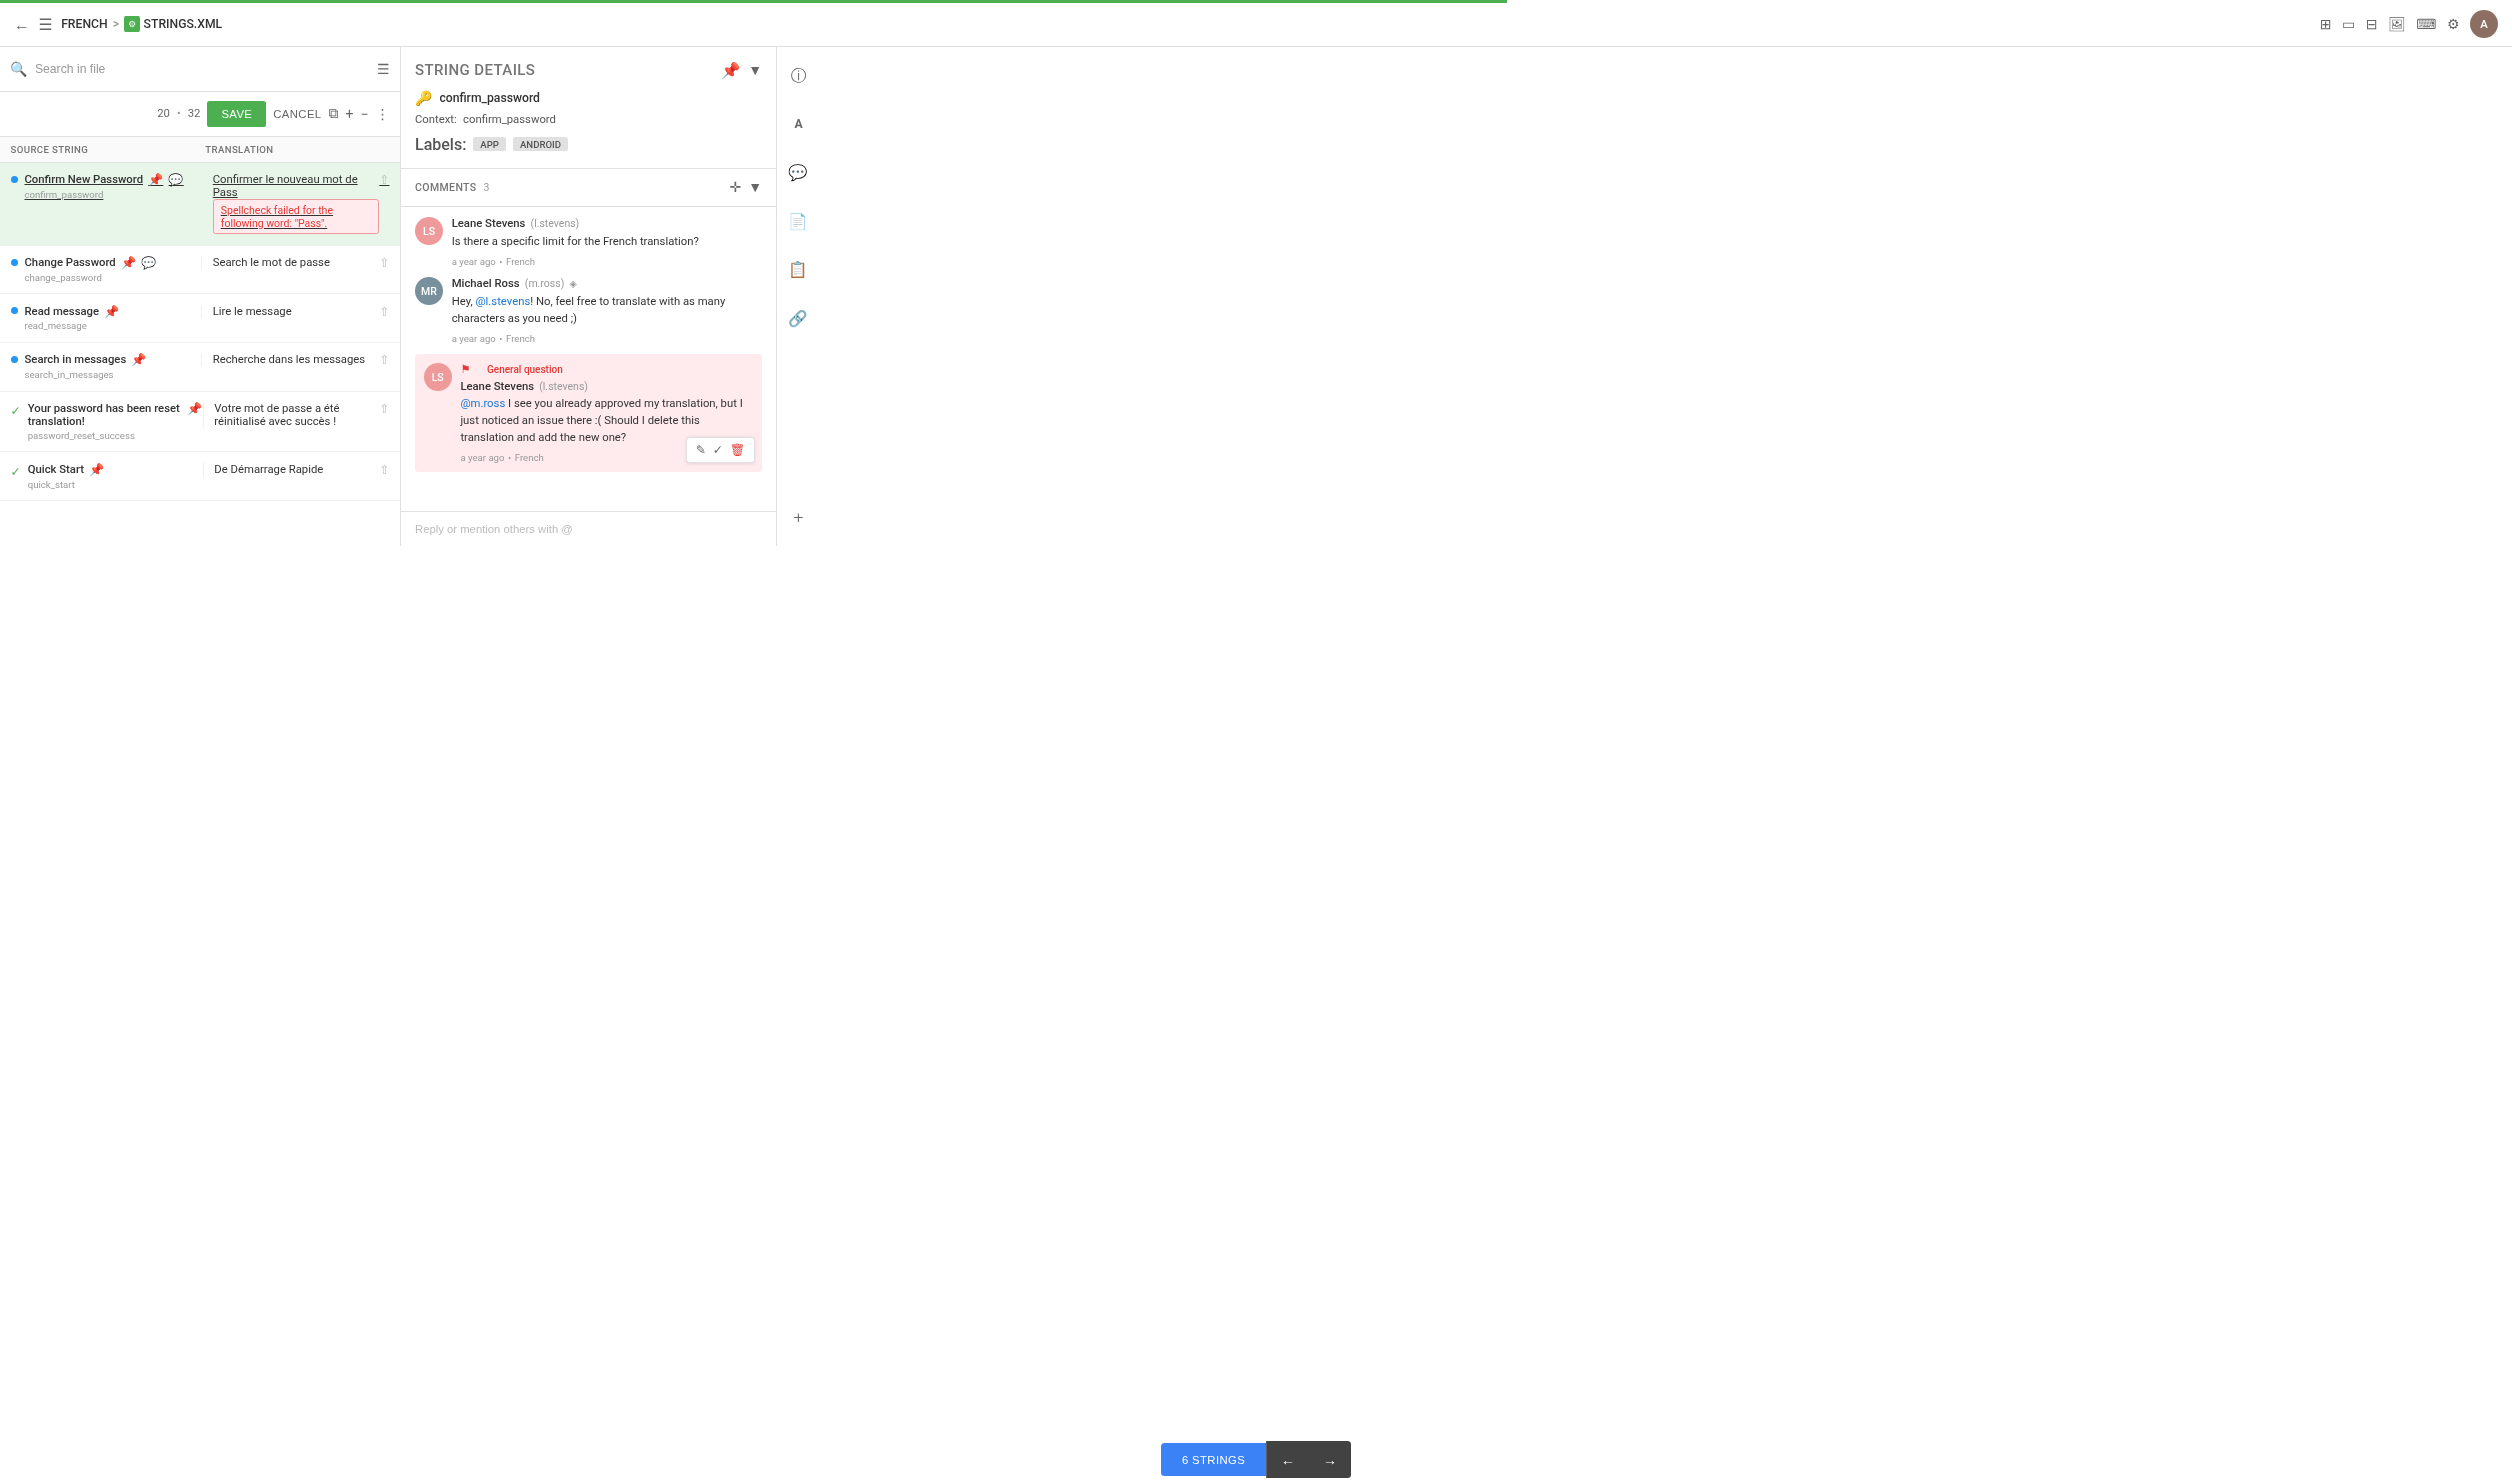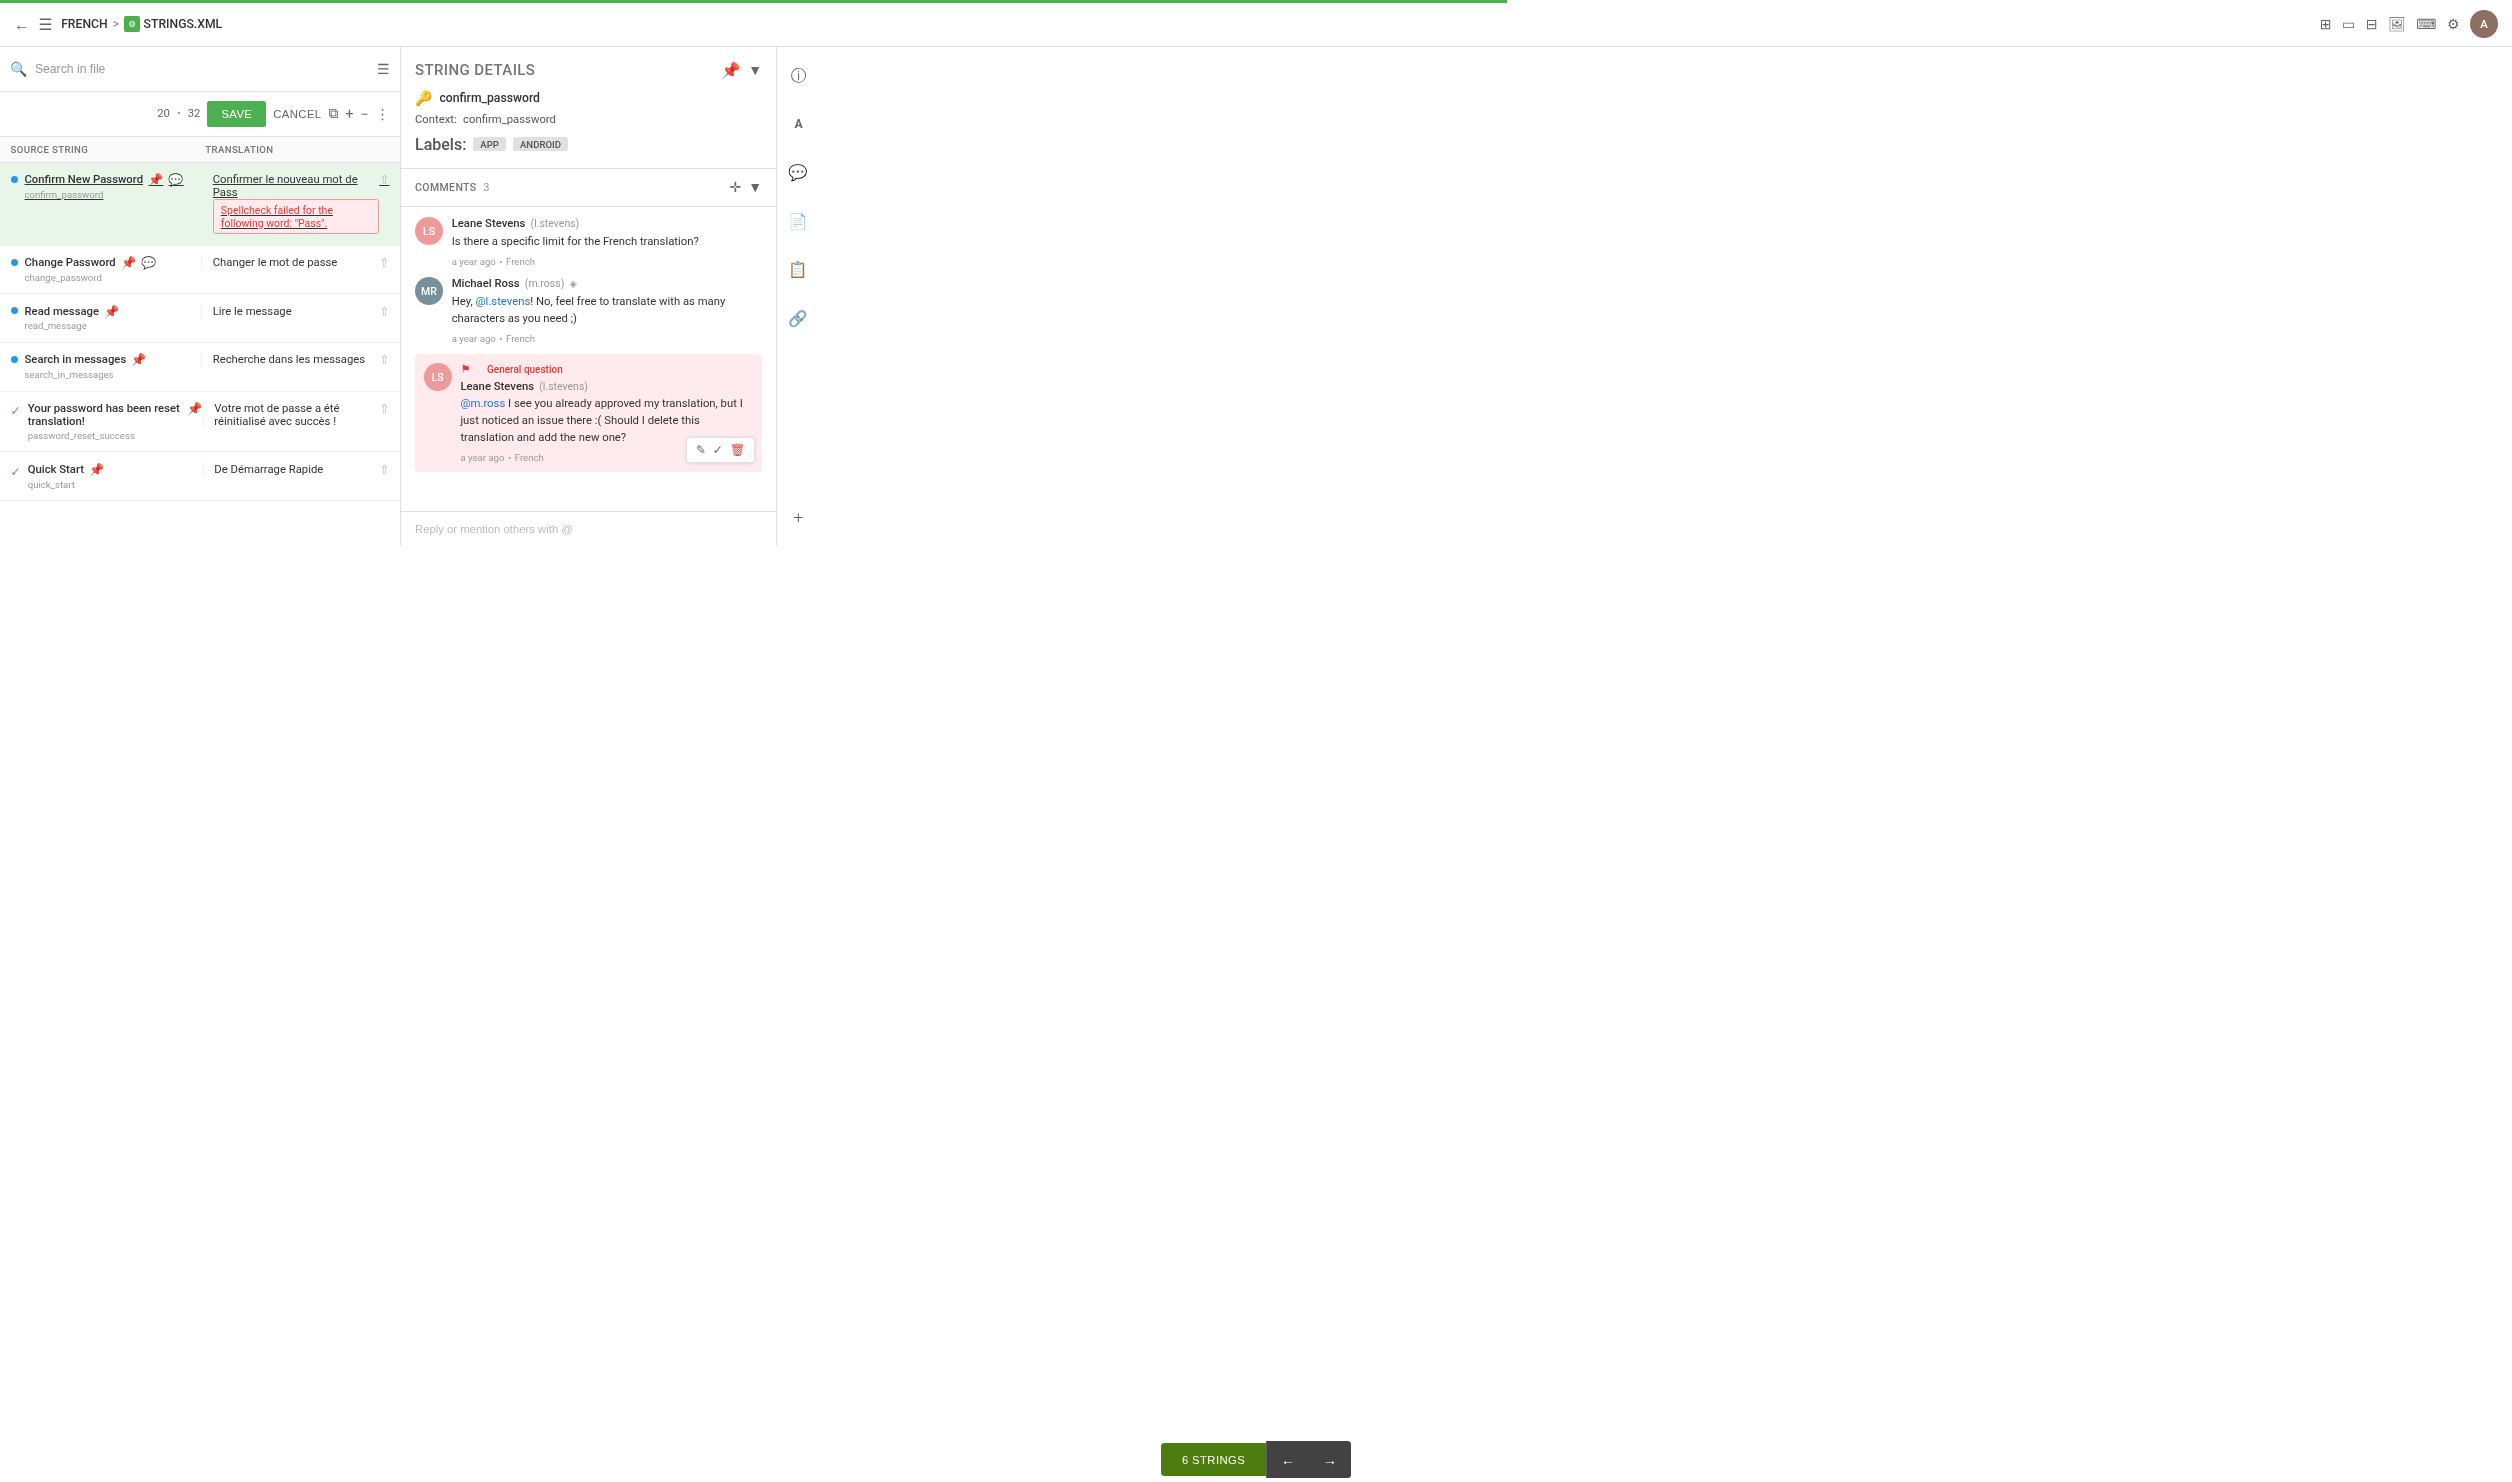--- a/index.html
+++ b/index.html
@@ -237,21 +237,21 @@
       left: 0;
       right: 0;
       height: 45px;
       display: flex;
       align-items: center;
       justify-content: center;
       gap: 0;
       z-index: 10;
     }
     .strings-count-btn {
-      background: #4d7c0f;
+      background: #3b82f6;
       color: white;
       border: none;
       padding: 10.5px 21px;
       font-size: 11.3px;
       font-weight: 500;
       cursor: pointer;
       letter-spacing: 0.4px;
       border-radius: 3.5px 0 0 3.5px;
     }
     .nav-prev-btn, .nav-next-btn {
@@ -397,21 +397,21 @@
           <div class="source-part">
             <div class="source-text-row">
               <span class="string-text-bold">Change Password</span>
               <span class="row-action-icon">📌</span>
               <span class="row-action-icon">💬</span>
             </div>
             <div class="string-key">change_password</div>
           </div>
           <div class="trans-part">
             <div class="trans-text-row">
-              <span class="string-text">Changer le mot de passe</span>
+              <span class="string-text">Search le mot de passe</span>
               <span class="up-arrow">⇧</span>
             </div>
           </div>
         </div>
       </div>
 
       <div class="string-row" style="align-items:flex-start;">
         <div style="display:flex;align-items:flex-start;width:100%;">
           <div class="status-dot blue" style="margin-top:2.6px;"></div>
           <div class="source-part">

